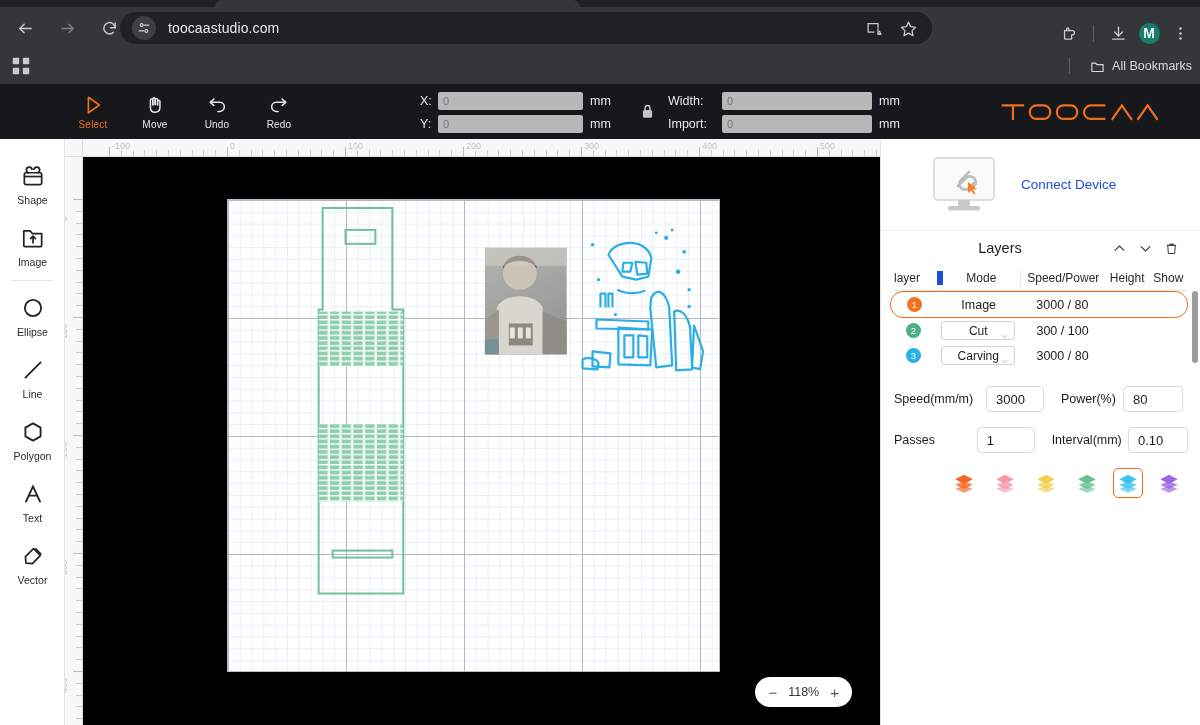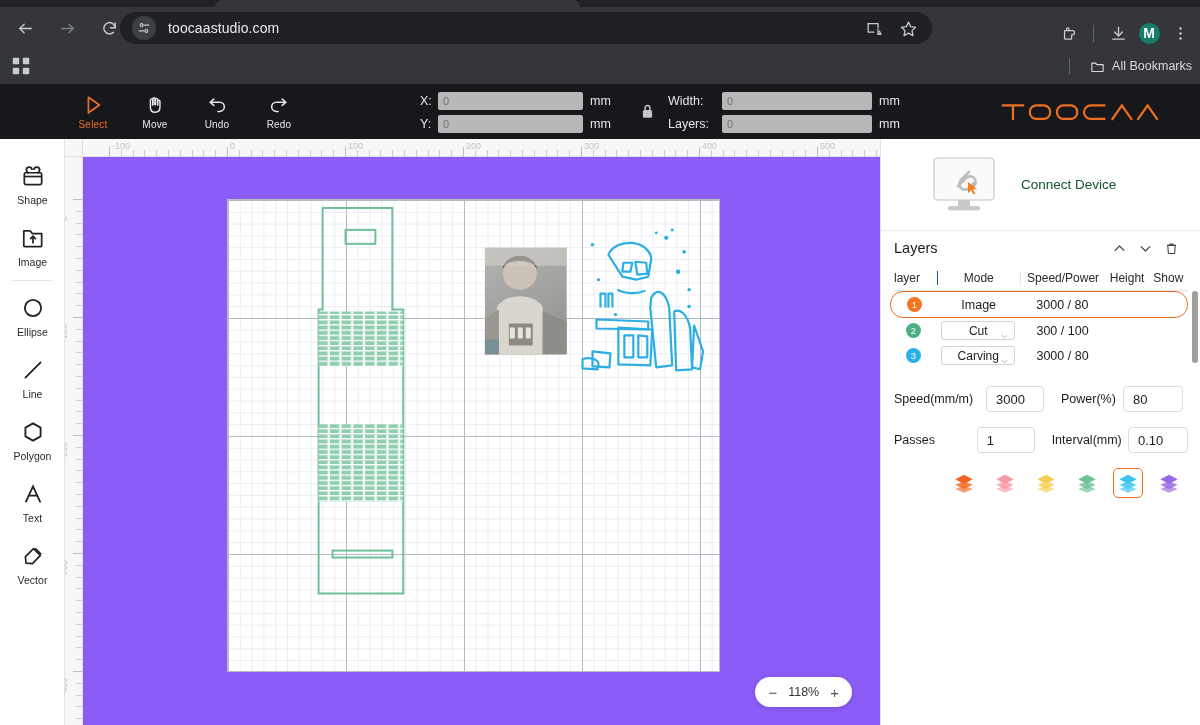--- a/index.html
+++ b/index.html
@@ -130,21 +130,21 @@
     width: 65px; height: 62px; display: flex; flex-direction: column;
     align-items: center; justify-content: center; gap: 5px; color: #232323;
   }
   .sb-item svg { width: 26px; height: 26px; }
   .sb-item .sl { font-size: 10.5px; color: #2b2b2b; }
   .sb-sep { width: 42px; height: 1px; background: #e6e6e6; margin: 3px auto 4px; }
 
   
   .canvas-area {
     position: absolute; left: 65px; top: 139px; width: 815px; height: 586px;
-    background: #8b5cf6; overflow: hidden;
+    background: #000000; overflow: hidden;
   }
   .ruler-h {
     position: absolute; left: 0; top: 0; width: 815px; height: 18px;
     background: #f7f7f7; border-bottom: 1px solid #dfdfdf;
   }
   .ruler-v {
     position: absolute; left: 0; top: 0; width: 18px; height: 586px;
     background: #f7f7f7; border-right: 1px solid #dfdfdf;
   }
   .ruler-corner {
@@ -194,36 +194,36 @@
   
   .rpanel {
     position: absolute; left: 880px; top: 139px; width: 320px; height: 586px;
     background: #fff; border-left: 1px solid #e3e3e3;
   }
   .connect {
     height: 92px; display: flex; align-items: center; padding-left: 50px; gap: 24px;
     border-bottom: 1px solid #ececec;
   }
   .monitor-ico { width: 66px; height: 58px; position: relative; }
-  .connect-lbl { font-size: 13.5px; color: #14532d; }
+  .connect-lbl { font-size: 13.5px; color: #1d4ed8; }
 
   .layers-hdr {
-    height: 34px; display: flex; align-items: center; padding: 0 16px 0 13px;
+    height: 34px; display: flex; align-items: center; padding: 0 16px 0 13px; text-align: center;
   }
   .layers-title { font-size: 14.5px; color: #1d1d1d; flex: 1; }
   .lh-ico { width: 26px; height: 26px; display: flex; align-items: center; justify-content: center; color: #444; }
   .lh-ico svg { width: 15px; height: 15px; }
 
   .ltable { position: relative; padding: 0 12px 0 13px; }
   .lt-head {
     display: flex; align-items: center; height: 26px;
     border-bottom: 1px solid #e4e4e4; font-size: 12px; color: #2a2a2a;
   }
   .c-layer { width: 48px; text-align: left; }
-  .c-mode  { width: 92px; text-align: center; border-left: 1px solid #1d4ed8; }
+  .c-mode  { width: 92px; text-align: center; border-left: 6px solid #1d4ed8; }
   .c-sp    { width: 96px; text-align: center; border-left: 1px solid #e4e4e4; }
   .c-out   { width: 48px; text-align: center; }
   .c-show  { width: 44px; text-align: center; }
   .lt-row {
     display: flex; align-items: center; height: 25px; font-size: 12.5px; color: #1c1c1c;
     border-radius: 13px;
   }
   .lt-row.sel { border: 1.5px solid #ee6f1e; height: 27px; margin-left: -4px; padding-left: 4px; }
   .lbadge {
     width: 15px; height: 15px; border-radius: 50%; color: #fff;
@@ -432,21 +432,21 @@
         </svg>
     </div>
 
     <div class="coord-group" style="left:668px;">
       <div class="coord-row">
         <span class="coord-lbl w">Width:</span>
         <input class="field wh" disabled="" placeholder="0" style="">
         <span class="unit">mm</span>
       </div>
       <div class="coord-row">
-        <span class="coord-lbl w">Layers:</span>
+        <span class="coord-lbl w">Import:</span>
         <input class="field wh" disabled="" placeholder="0" style="">
         <span class="unit">mm</span>
       </div>
     </div>
 
     <div class="brand">
       <svg viewBox="0 0 248 34" width="196" height="26" fill="none" stroke="#ee6f1e" stroke-width="3.2" stroke-linecap="square">
         <path d="M4 8 H34 M19 8 V28"></path>
         <rect x="44" y="8" width="30" height="20" rx="9.5"></rect>
         <rect x="84" y="8" width="30" height="20" rx="9.5"></rect>

